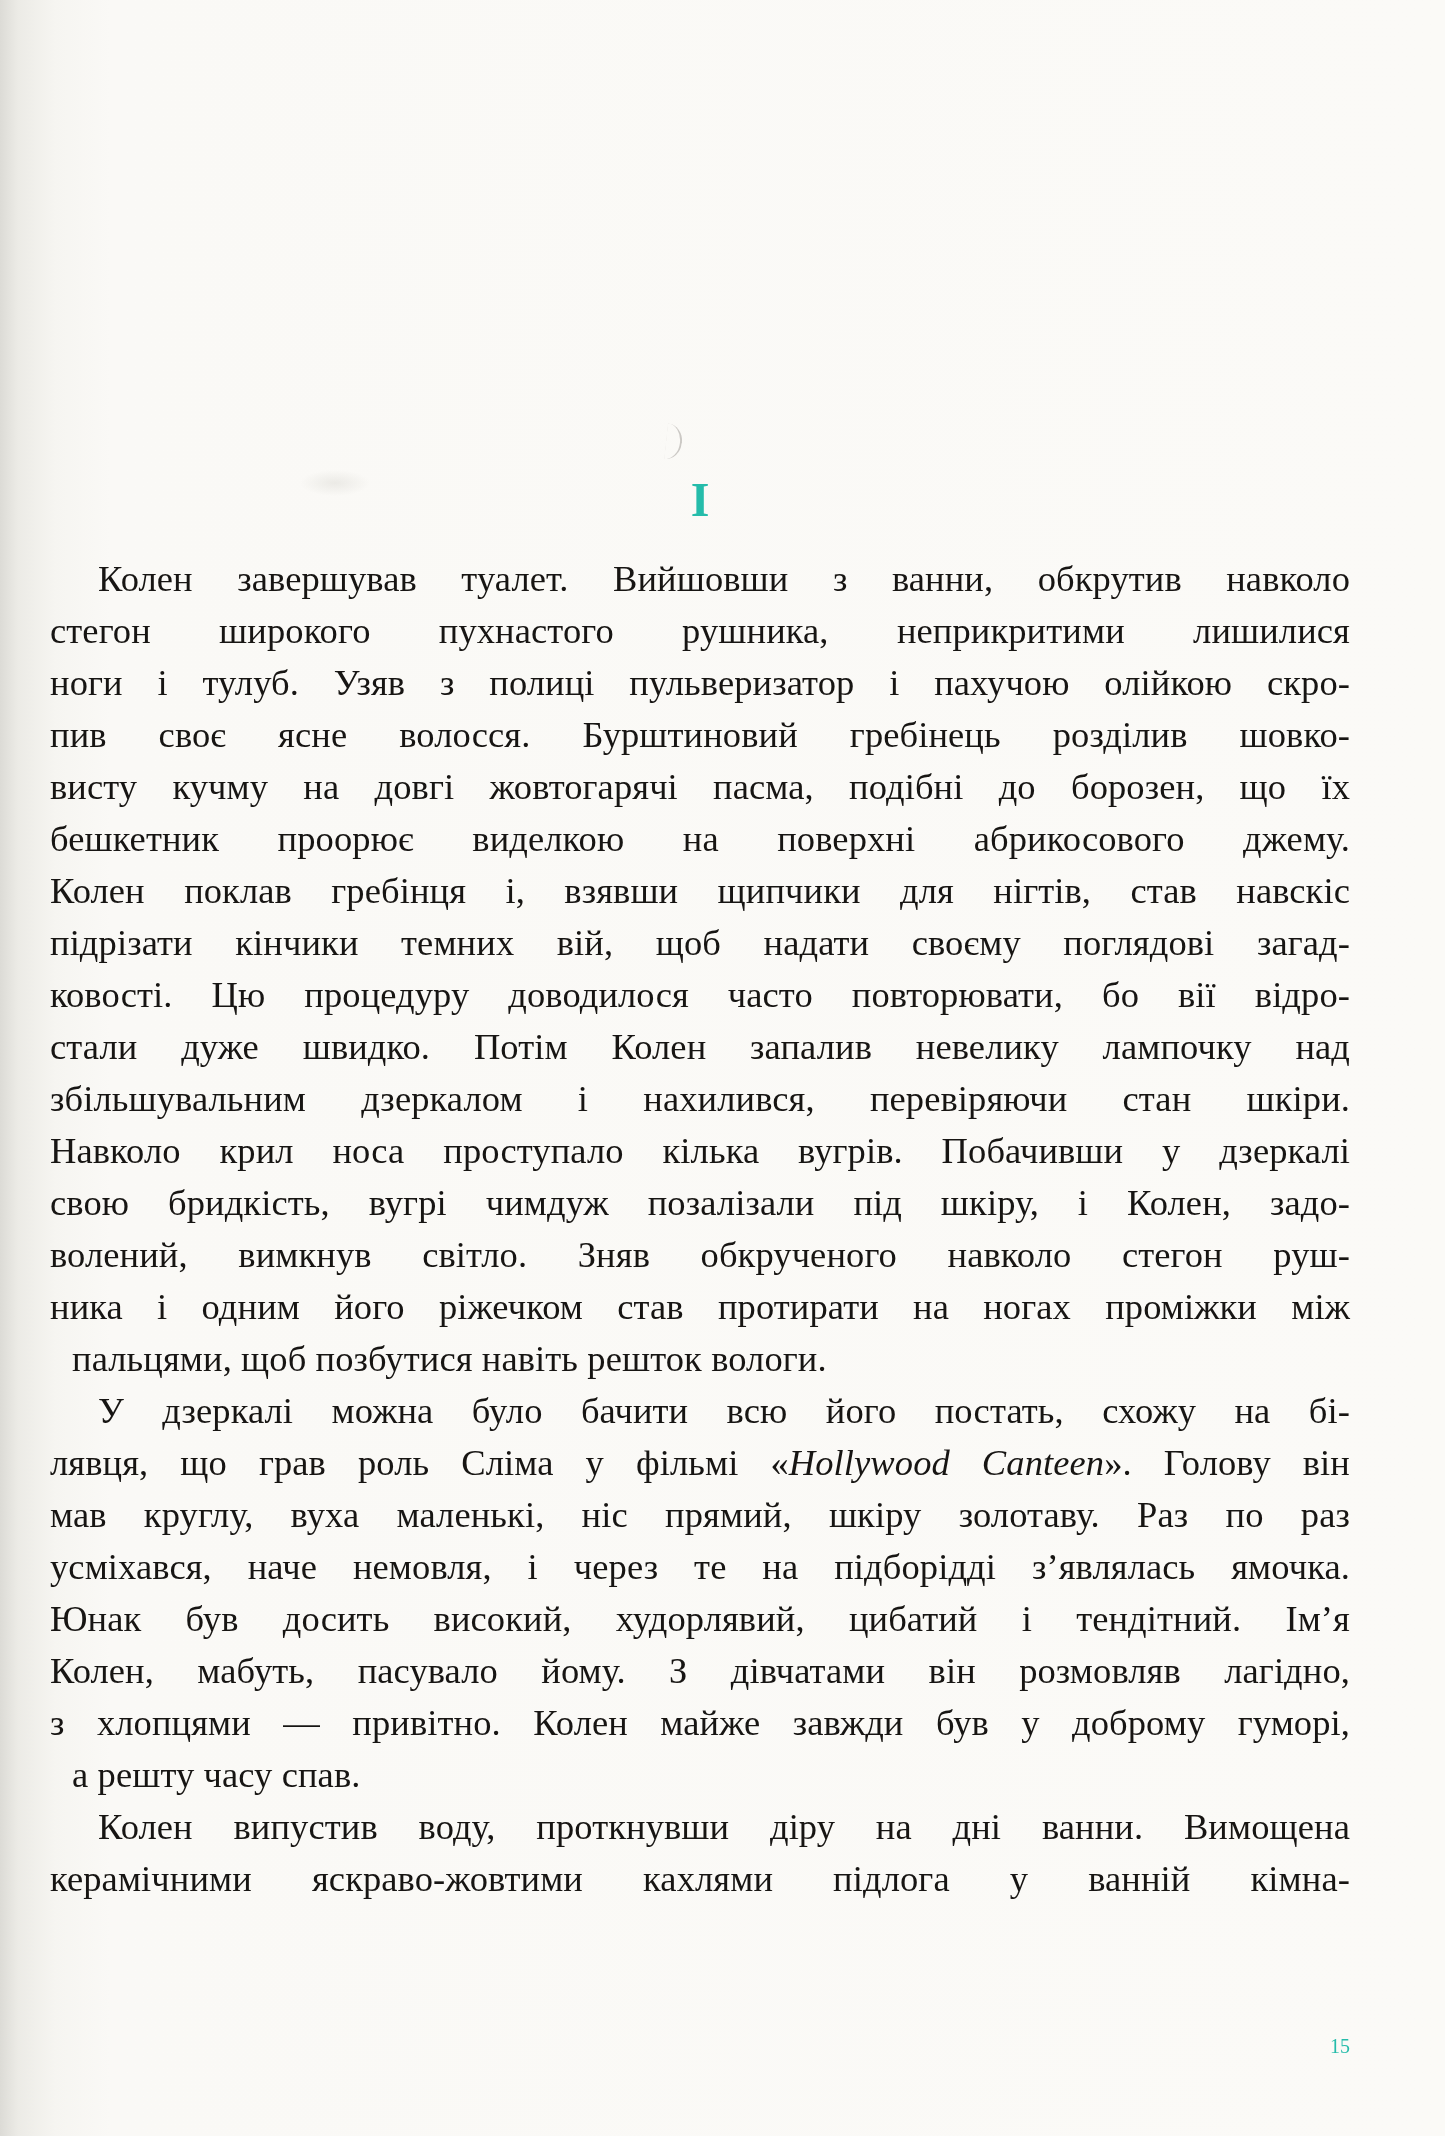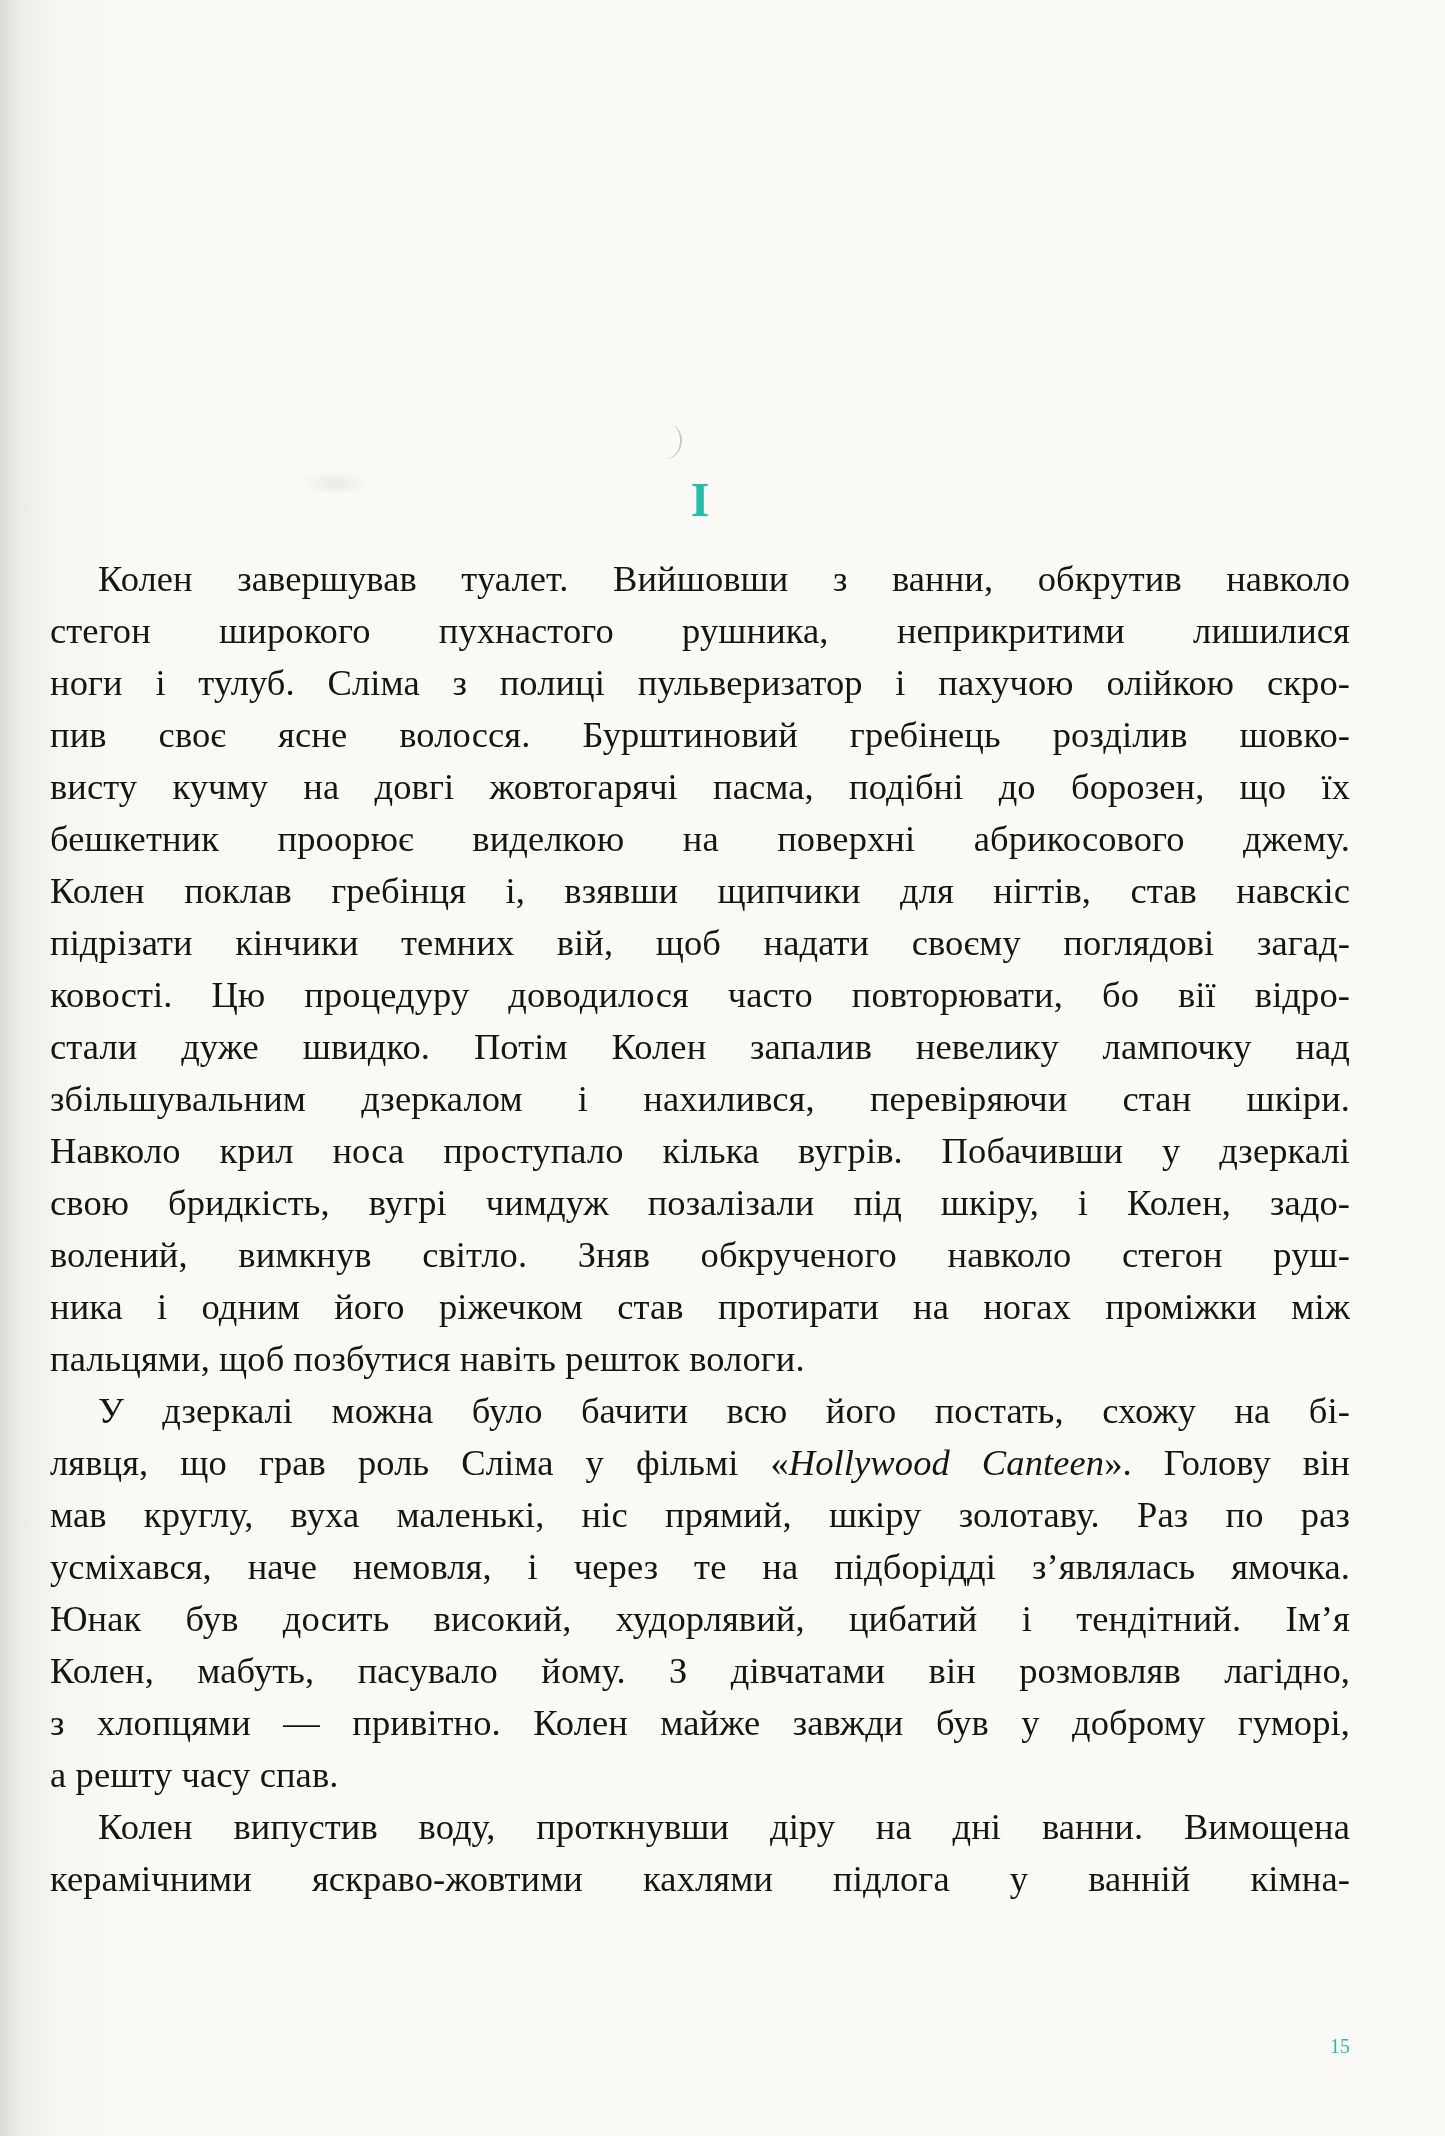--- a/index.html
+++ b/index.html
@@ -28,21 +28,21 @@
   .line{
     height:52px;
     line-height:52px;
     font-size:36.5px;
     text-align:justify;
     text-align-last:justify;
     white-space:nowrap;
     letter-spacing:.1px;
   }
   .line.indent{padding-left:48px;}
-  .line.last{text-align-last:left;}
+  .line.last{text-align-last:left;margin-left:22px;}
   em{font-style:italic;}
   .page-number{
     position:absolute;
     right:95px;top:2028px;
     font-size:20px;line-height:36px;
     color:#25bcaa;
   }
   .crease{
     position:absolute;
     left:666px;top:424px;
@@ -65,21 +65,21 @@
   <div class="crease"></div>
   <div class="smudge"></div>
 
   <div class="chapter-heading">I</div>
 
   <div class="textblock">
 
     <div>
       <div class="line indent">Колен завершував туалет. Вийшовши з ванни, обкрутив навколо</div>
       <div class="line">стегон широкого пухнастого рушника, неприкритими лишилися</div>
-      <div class="line">ноги і тулуб. Сліма з полиці пульверизатор і пахучою олійкою скро-</div>
+      <div class="line">ноги і тулуб. Узяв з полиці пульверизатор і пахучою олійкою скро-</div>
       <div class="line">пив своє ясне волосся. Бурштиновий гребінець розділив шовко-</div>
       <div class="line">висту кучму на довгі жовтогарячі пасма, подібні до борозен, що їх</div>
       <div class="line">бешкетник проорює виделкою на поверхні абрикосового джему.</div>
       <div class="line">Колен поклав гребінця і, взявши щипчики для нігтів, став навскіс</div>
       <div class="line">підрізати кінчики темних вій, щоб надати своєму поглядові загад-</div>
       <div class="line">ковості. Цю процедуру доводилося часто повторювати, бо вії відро-</div>
       <div class="line">стали дуже швидко. Потім Колен запалив невелику лампочку над</div>
       <div class="line">збільшувальним дзеркалом і нахилився, перевіряючи стан шкіри.</div>
       <div class="line">Навколо крил носа проступало кілька вугрів. Побачивши у дзеркалі</div>
       <div class="line">свою бридкість, вугрі чимдуж позалізали під шкіру, і Колен, задо-</div>

